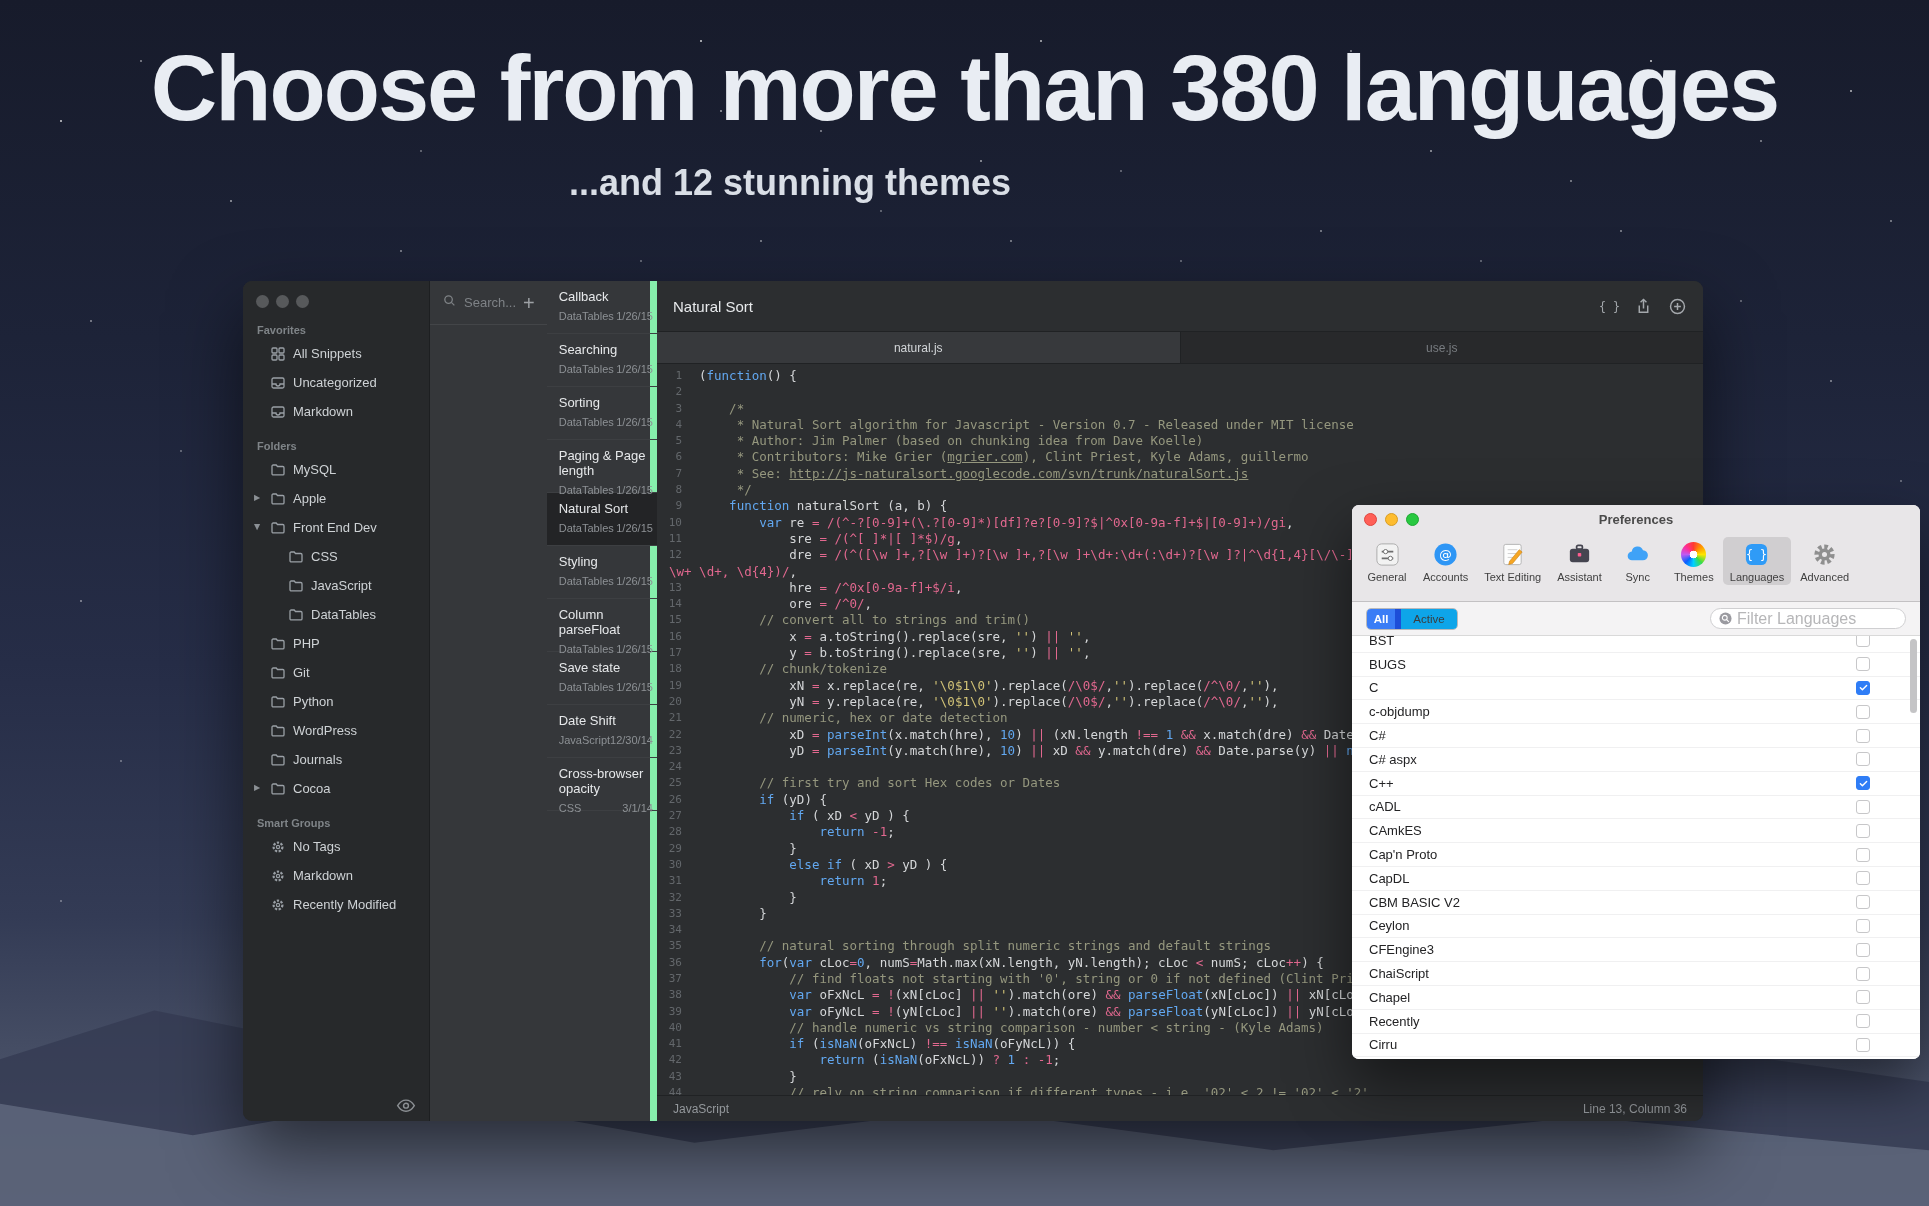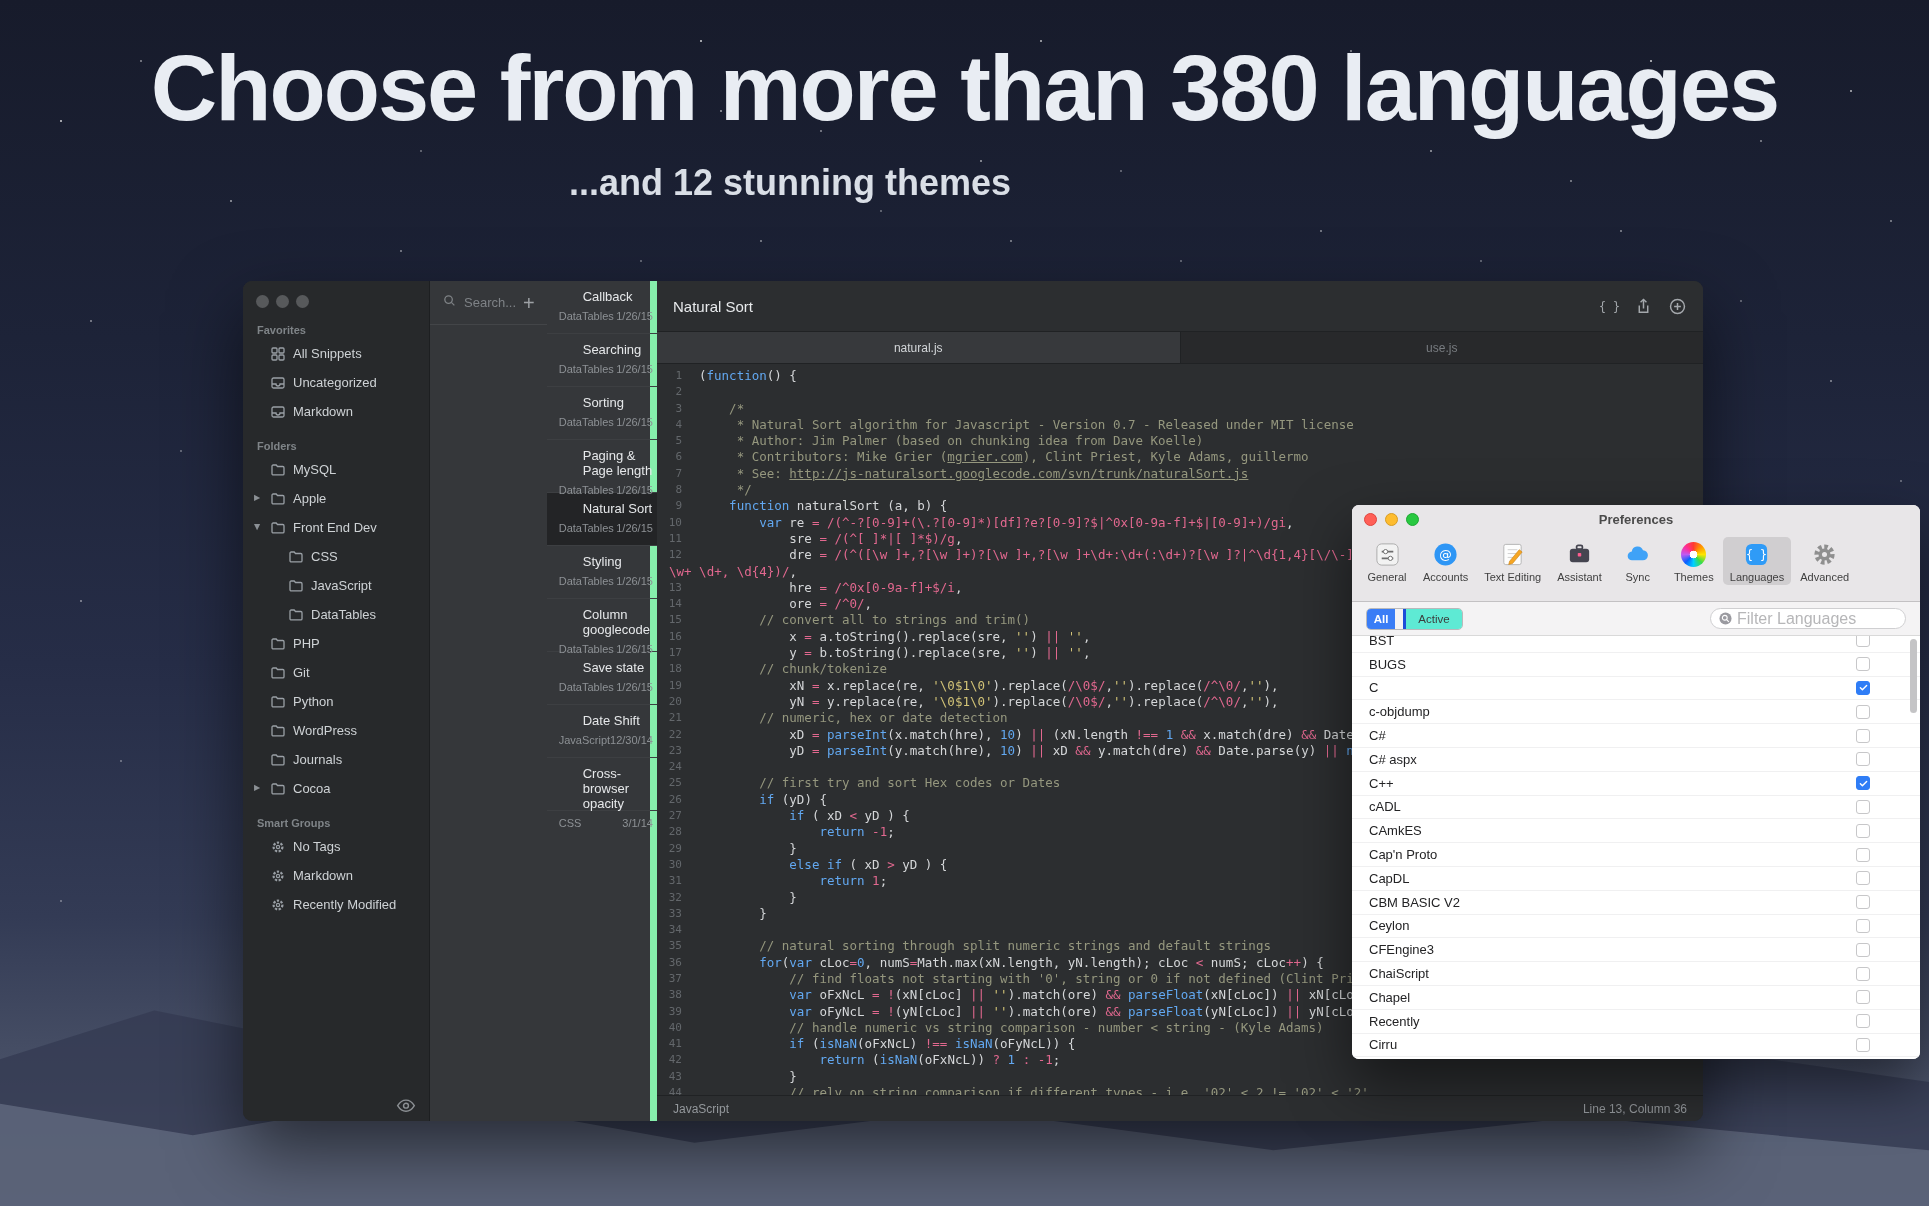--- a/index.html
+++ b/index.html
@@ -49,21 +49,21 @@
   .sb-ic svg{width:16px;height:16px;}
   .sidebar-foot{position:absolute;bottom:9px;right:13px;width:20px;height:14px;}
 
   .listpane{width:227px;flex:none;background:#35373a;border-right:7px solid #86efac;display:flex;flex-direction:row;box-sizing:border-box;}
   .searchrow{height:43px;flex:none;display:flex;align-items:center;gap:7px;padding:0 12px;border-bottom:1px solid #434548;}
   .searchrow svg{width:15px;height:15px;flex:none;}
   .ph{color:#7e8286;font-size:13px;flex:1;}
   .plus{color:#9da1a5;font-size:20px;line-height:1;}
   .sn-item{height:53px;box-sizing:border-box;padding:8px 12px 0;border-bottom:1px solid #3d3f42;}
   .sn-item.sel{background:#232426;}
-  .sn-t{font-size:13px;color:#e6e8ea;margin-left:24px;}
+  .sn-t{font-size:13px;color:#e6e8ea;}
   .sn-m{display:flex;justify-content:space-between;margin-top:6px;font-size:11px;color:#8d9195;}
 
   .editor{flex:1;min-width:0;display:flex;flex-direction:column;background:#2c2e30;}
   .ed-head{height:50px;flex:none;display:flex;align-items:center;padding:0 16px;border-bottom:1px solid #202224;}
   .ed-title{font-size:15px;color:#e8eaec;flex:1;}
   .ed-icons{display:flex;gap:15px;align-items:center;}
   .ed-icons .hic{width:19px;height:19px;display:inline-flex;}
   .ed-icons svg{width:19px;height:19px;}
   .tabs{height:31px;flex:none;display:flex;background:#28292b;border-bottom:1px solid #202224;}
   .tab{flex:1;display:flex;align-items:center;justify-content:center;font-size:12px;color:#787c80;border-right:1px solid #202224;}
@@ -96,21 +96,21 @@
   .tbi-ic{width:30px;height:29px;display:flex;align-items:center;justify-content:center;}
   .tbi-ic svg{width:27px;height:27px;}
   .tbi-lb{font-size:11px;color:#3f3f3f;margin-top:2px;white-space:nowrap;}
   .wheel{display:block;width:25px;height:25px;border-radius:50%;
     background:radial-gradient(circle at center,#fff 0 21%,rgba(255,255,255,0) 23%),
     conic-gradient(#ff3b30,#ff9500,#ffe500,#3ddc47,#00d0ff,#0a60ff,#bf5af2,#ff2d95,#ff3b30);}
   .p-filterrow{height:33px;flex:none;background:#f4f3f4;border-bottom:1px solid #d9d9d9;display:flex;align-items:center;
     justify-content:space-between;padding:0 14px;}
   .seg{display:flex;height:20px;border:1px solid #b9b9bb;border-radius:5px;overflow:hidden;font-size:11.5px;}
   .seg-all{background:#3a7df6;color:#fff;width:28px;display:flex;align-items:center;justify-content:center;font-weight:700;}
-  .seg-active{background:#5eead4;color:#3c3c3c;width:56px;display:flex;align-items:center;justify-content:center;border-left:3px solid #1d4ed8;margin-left:8px;}
+  .seg-active{background:#0ea5e9;color:#3c3c3c;width:56px;display:flex;align-items:center;justify-content:center;border-left:6px solid #1d4ed8;}
   .p-search{width:196px;height:21px;box-sizing:border-box;border:1px solid #cfcfd1;border-radius:11px;background:#fff;
     display:flex;align-items:center;gap:5px;padding:0 8px;}
   .p-search svg{width:13px;height:13px;flex:none;}
   .ph2{color:#b6b6b8;font-size:16px;}
   .p-list-wrap{flex:1;position:relative;overflow:hidden;background:#fff;}
   #lang-list{margin-top:-7px;}
   .lrow{height:23.8px;box-sizing:border-box;display:flex;align-items:center;padding:0 50px 0 17px;
     border-bottom:1px solid #f0f0f1;font-size:13px;color:#232325;}
   .lname{flex:1;}
   .cb{width:14px;height:14px;flex:none;border-radius:3px;border:1px solid #c7c7c9;background:#fff;box-sizing:border-box;
@@ -365,21 +365,21 @@
             </div>
           </div>
           <div class="sn-item">
             <div class="sn-t">Styling</div>
             <div class="sn-m">
               <span class="sn-sub">DataTables</span>
               <span class="sn-date">1/26/15</span>
             </div>
           </div>
           <div class="sn-item">
-            <div class="sn-t">Column googlecode</div>
+            <div class="sn-t">Column parseFloat</div>
             <div class="sn-m">
               <span class="sn-sub">DataTables</span>
               <span class="sn-date">1/26/15</span>
             </div>
           </div>
           <div class="sn-item">
             <div class="sn-t">Save state</div>
             <div class="sn-m">
               <span class="sn-sub">DataTables</span>
               <span class="sn-date">1/26/15</span>

